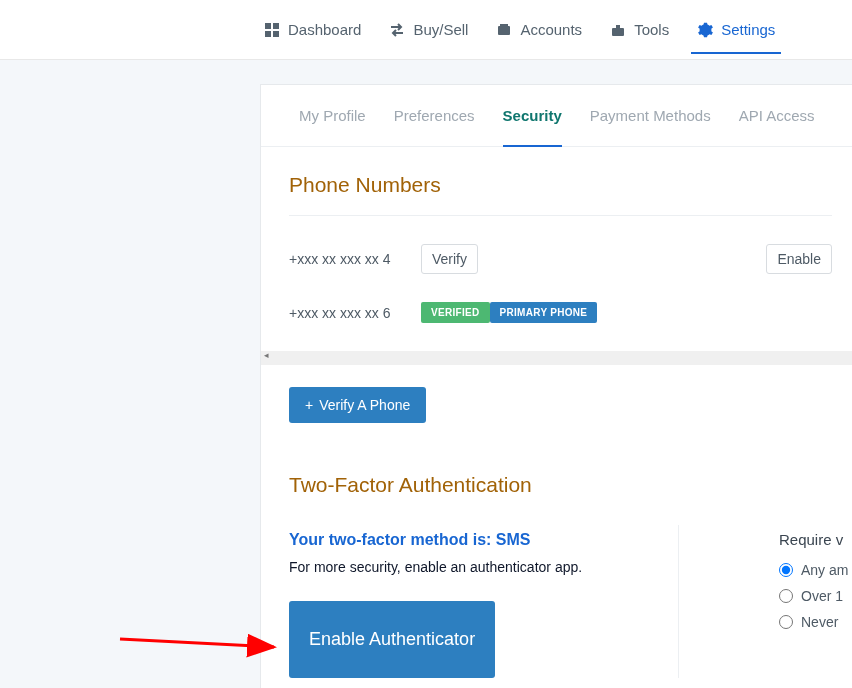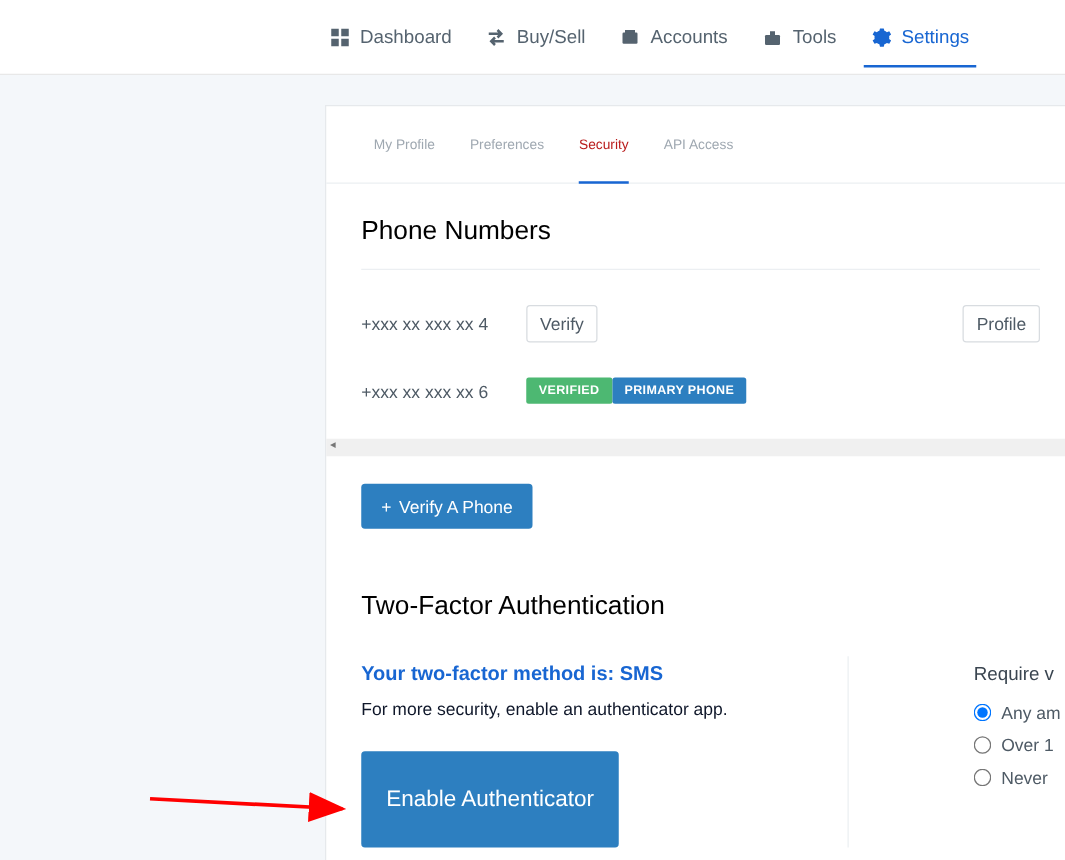--- a/index.html
+++ b/index.html
@@ -51,40 +51,40 @@
   .subtabs {
     display: flex;
     border-bottom: 1px solid #eceff2;
     padding: 0 38px;
     height: 62px;
     align-items: center;
     gap: 28px;
   }
   .subtab {
     color: #9fa8b1;
-    font-size: 11px;
+    font-size: 15px;
     height: 62px;
     display: flex;
     align-items: center;
     cursor: pointer;
     position: relative;
   }
-  .subtab.active { color: #b91c1c; font-weight: 400; }
+  .subtab.active { color: #0f766e; font-weight: 700; }
   .subtab.active::after {
     content: "";
     position: absolute;
     left: 0; right: 0; bottom: 0;
     height: 2px;
     background: #1866d2;
   }
   .section { padding: 26px 28px 0 28px; }
   .section-title {
     font-size: 21px;
     font-weight: 400;
-    color: #000000;
+    color: #a16207;
     margin-bottom: 18px;
   }
   .phone-block {
     border-top: 1px solid #eceff2;
     padding: 14px 0 0 0;
   }
   .phone-row {
     display: flex;
     align-items: center;
     padding: 14px 0;
@@ -254,33 +254,36 @@
     <div class="subtab">
         <span>My Profile</span>
       </div>
     <div class="subtab">
         <span>Preferences</span>
       </div>
     <div class="subtab active">
         <span>Security</span>
       </div>
     <div class="subtab">
+        <span>Payment Methods</span>
+      </div>
+    <div class="subtab">
         <span>API Access</span>
       </div>
   </div>
 
   <div class="section">
     <div class="section-title">Phone Numbers</div>
 
     <div class="phone-block">
       <div class="phone-row">
         <span class="phone-number">+xxx xx xxx xx 4</span>
         <button class="btn-outline">Verify</button>
         <span class="spacer"></span>
-        <button class="btn-outline">Profile</button>
+        <button class="btn-outline">Enable</button>
       </div>
       <div class="phone-row">
         <span class="phone-number">+xxx xx xxx xx 6</span>
         <span class="badge badge-green">VERIFIED</span>
         <span class="badge badge-blue">PRIMARY PHONE</span>
       </div>
     </div>
 
     <div class="scroll-track"></div>
 

